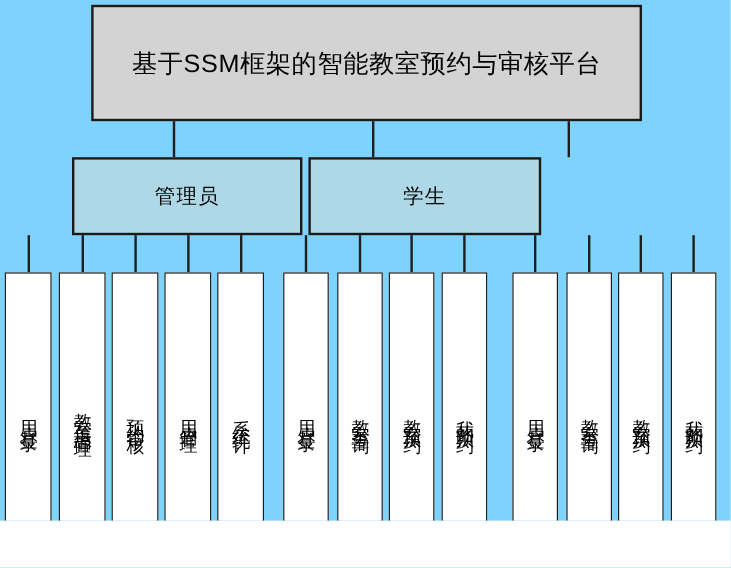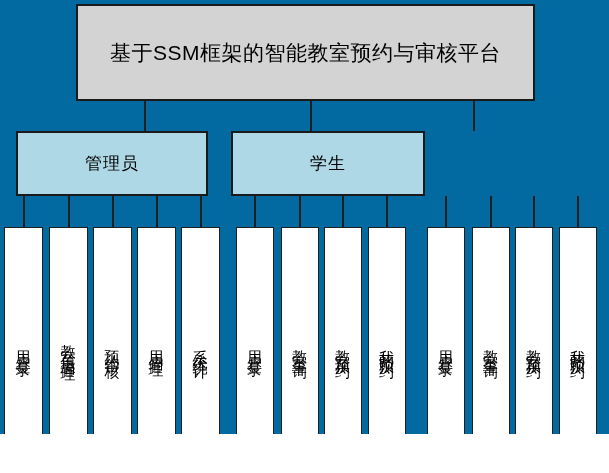--- a/index.html
+++ b/index.html
@@ -1,20 +1,20 @@
 <!DOCTYPE html>
 <html><head>
 <meta charset="utf-8">
 <style>
   html, body { margin: 0; padding: 0; background: #ffffff; }
   #canvas {
     position: relative;
     width: 609px;
     height: 434px;
-    background: #0369a1;
+    background: #7dd3fc;
     font-family: "Liberation Sans", "DejaVu Sans", sans-serif;
     overflow: hidden;
   }
   .box {
     position: absolute;
     box-sizing: border-box;
     display: flex;
     align-items: center;
     justify-content: center;
     color: #000000;
@@ -27,20 +27,21 @@
     letter-spacing: 0.5px;
     text-align: center;
     white-space: nowrap;
   }
   .role-box {
     top: 131px; height: 65px;
     background: #aed8e6;
     border: 2px solid #1a1a1a;
     font-size: 17px;
     letter-spacing: 1px;
+    margin-left: 44px;
   }
   .leaf-box {
     top: 227px; height: 239px;
     background: #ffffff;
     border: 1.5px solid #1f1f1f;
   }
   .vtext {
     writing-mode: vertical-rl;
     text-orientation: upright;
     font-size: 15px;
@@ -63,21 +64,21 @@
     <span>基于SSM框架的智能教室预约与审核平台</span>
   </div>
 
   <div class="conn" style="left:144px; top:101px; height:30px;"></div>
   <div class="conn" style="left:310px; top:101px; height:30px;"></div>
   <div class="conn" style="left:473px; top:101px; height:30px;"></div>
 
   <div class="box role-box" style="left:16px; width:192px;">
     <span>管理员</span>
   </div>
-  <div class="box role-box" style="left:231px; width:194px;">
+  <div class="box role-box" style="left:213px; width:194px;">
     <span>学生</span>
   </div>
 
 <div class="conn" style="left: 22.5px; top: 196px; height: 31px;"></div>
     <div class="box leaf-box" style="left: 4px; width: 39px;">
       <span class="vtext">用户登录</span>
     </div>
     <div class="conn" style="left: 67.5px; top: 196px; height: 31px;"></div>
     <div class="box leaf-box" style="left: 49px; width: 39px;">
       <span class="vtext">教室信息管理</span>

